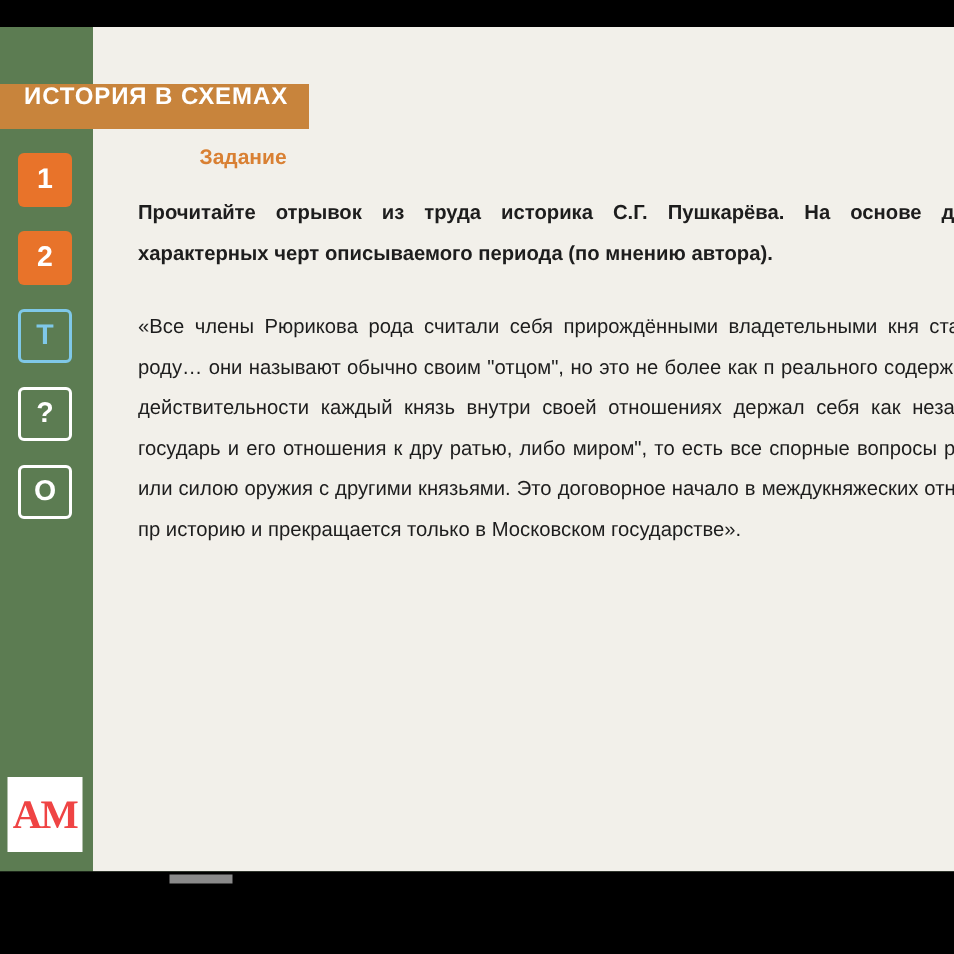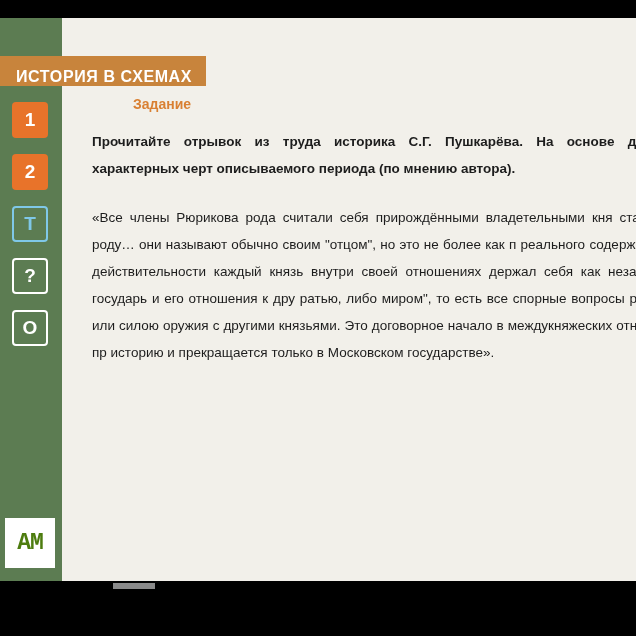--- a/index.html
+++ b/index.html
@@ -35,21 +35,21 @@
   }
 
   
   .title-banner {
     position: absolute;
     left: 0;
     top: 38px;
     height: 30px;
     padding: 0 14px 0 16px;
     display: flex;
-    align-items: flex-end;
+    align-items: flex-start;
     background: #c8843c;
     color: #ffffff;
     font-weight: bold;
     font-size: 16px;
     letter-spacing: 0.6px;
     z-index: 5;
   }
 
   
   .chip {
@@ -89,24 +89,24 @@
     top: 500px;
     width: 50px;
     height: 50px;
     background: #ffffff;
     display: flex;
     align-items: center;
     justify-content: center;
   }
   .logo-inner {
     font-weight: bold;
-    font-size: 23px;
-    color: #4d7c0f;
+    font-size: 27px;
+    color: #ef4444;
     letter-spacing: -1px;
-    font-family: Liberation Mono, monospace;
+    font-family: Liberation Serif, serif;
   }
 
   
   .content {
     position: absolute;
     left: 62px;
     top: 0;
     width: 574px;
     height: 563px;
     background: #f2f0ea;

